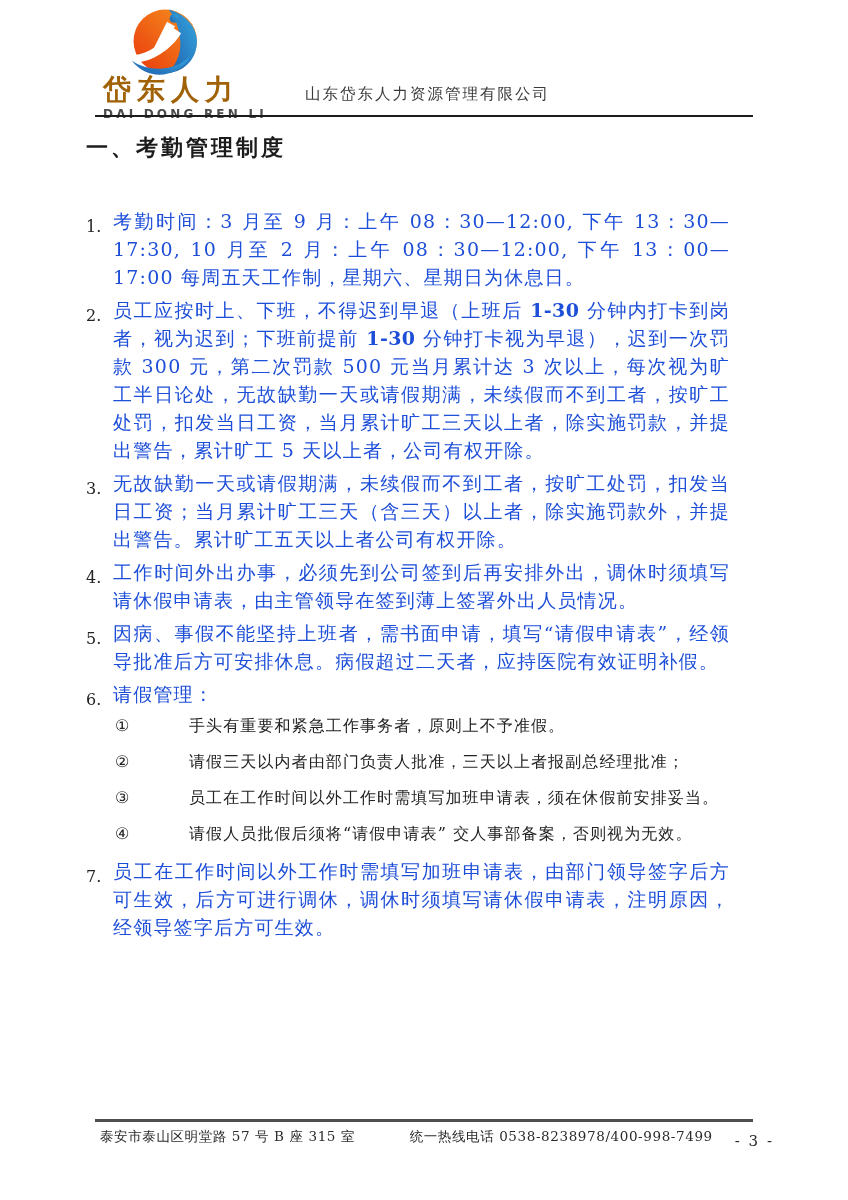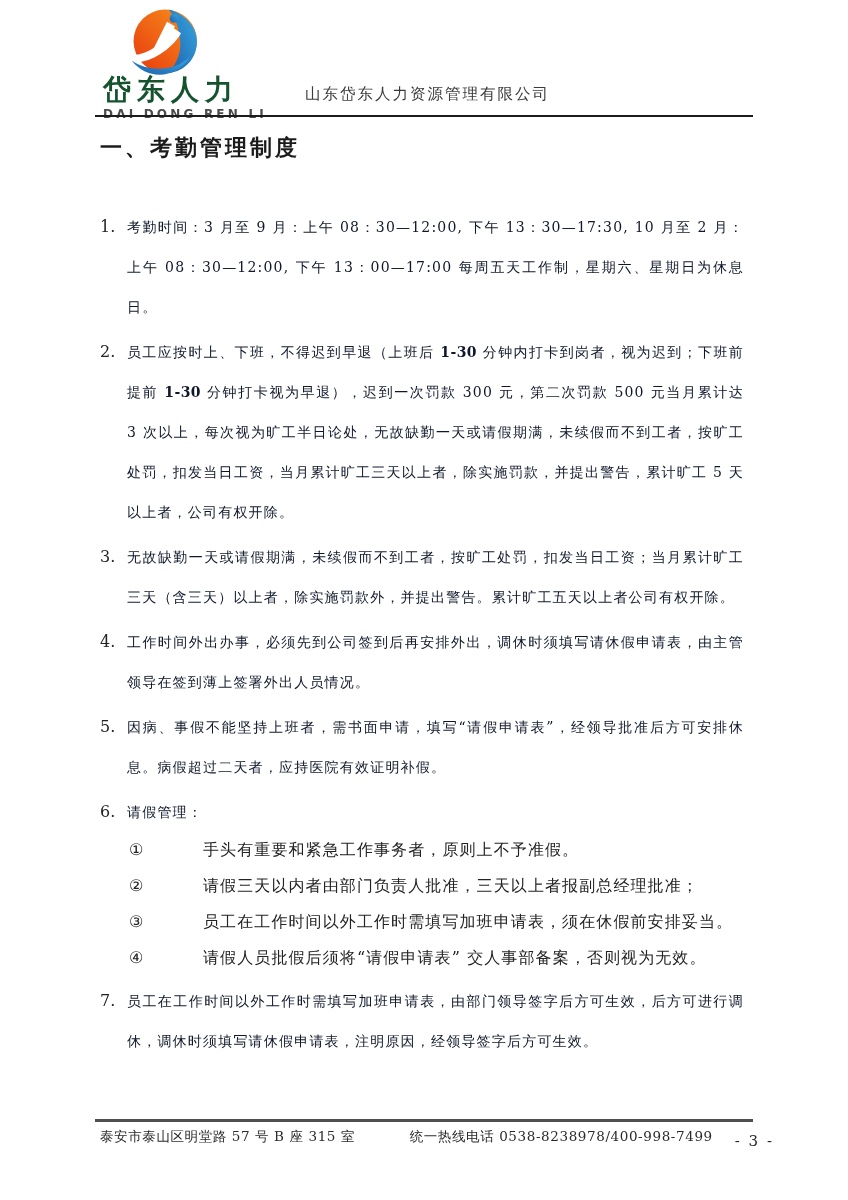--- a/index.html
+++ b/index.html
@@ -29,21 +29,21 @@
     width: 92px;
     height: 74px;
     margin-left: 18px;
   }
   .logo-cn {
     font-family: "DejaVu Sans", "Liberation Sans", sans-serif;
     font-weight: bold;
     font-size: 28px;
     letter-spacing: 6px;
     line-height: 1.0;
-    color: #14532d;
+    color: #a16207;
     margin-top: -4px;
     white-space: nowrap;
   }
   .logo-en {
     font-family: "DejaVu Sans", "Liberation Sans", sans-serif;
     font-weight: bold;
     font-size: 12px;
     letter-spacing: 3.2px;
     color: #4a4a4a;
     margin-top: 3px;
@@ -62,21 +62,21 @@
     position: absolute;
     left: 95px;
     top: 115px;
     width: 658px;
     border-top: 2px solid #1c1c1c;
   }
 
   
   .content {
     position: absolute;
-    left: 100px;
+    left: 86px;
     top: 133px;
     width: 644px;
   }
   .doc-title {
     margin: 0 0 44px 0;
     font-size: 22px;
     font-weight: bold;
     letter-spacing: 3px;
     color: #1b1b1b;
   }
@@ -87,25 +87,25 @@
   .item-num {
     flex: none;
     width: 27px;
     font-size: 16px;
     line-height: 40px;
     color: #232323;
   }
   .item-body { flex: 1; min-width: 0; }
   .item-text {
     margin: 0;
-    font-size: 14px;
-    line-height: 40px;
+    font-size: 19px;
+    line-height: 28px;
     letter-spacing: 1.2px;
     text-align: justify;
-    color: #0f172a;
+    color: #1d4ed8;
   }
   .item-text b { font-weight: bold; letter-spacing: 0.4px; }
   .sub-item {
     display: flex;
     font-size: 16px;
     line-height: 36px;
     letter-spacing: 1.1px;
   }
   .sub-marker {
     flex: none;

